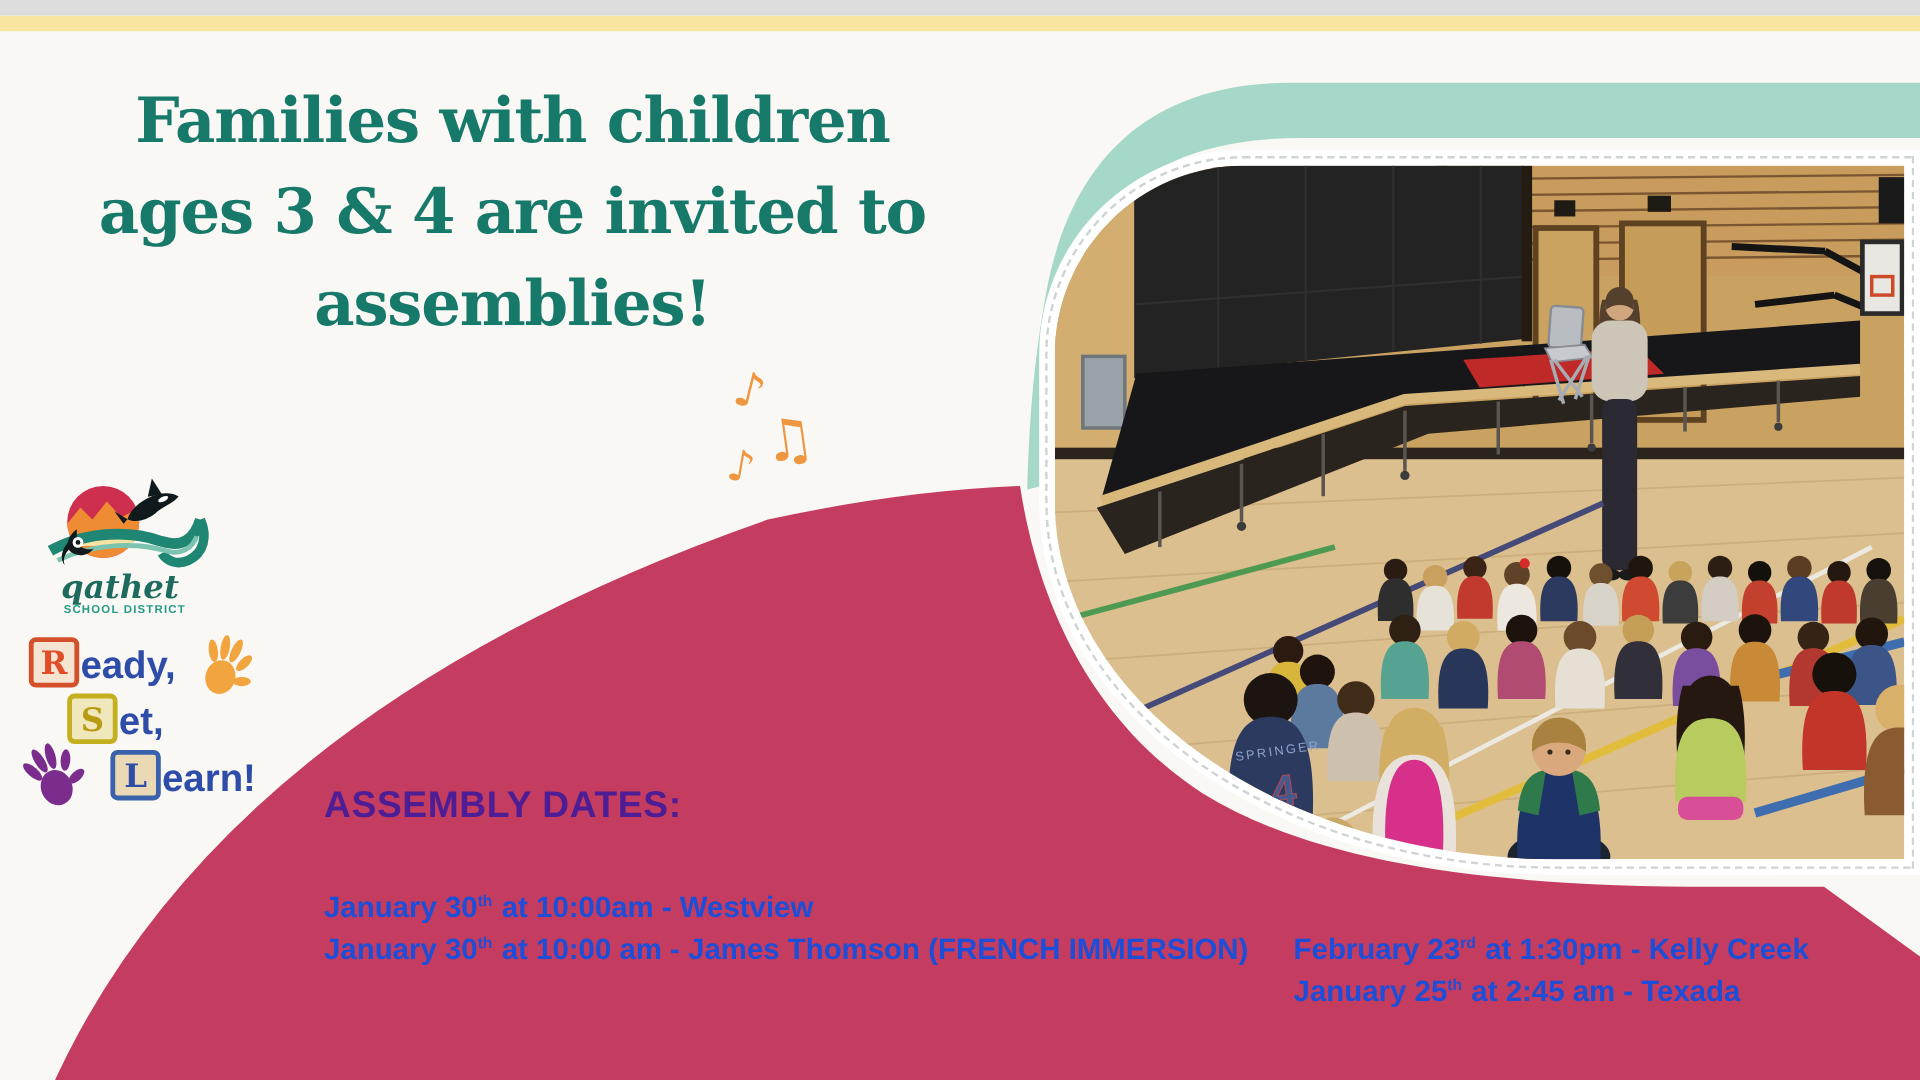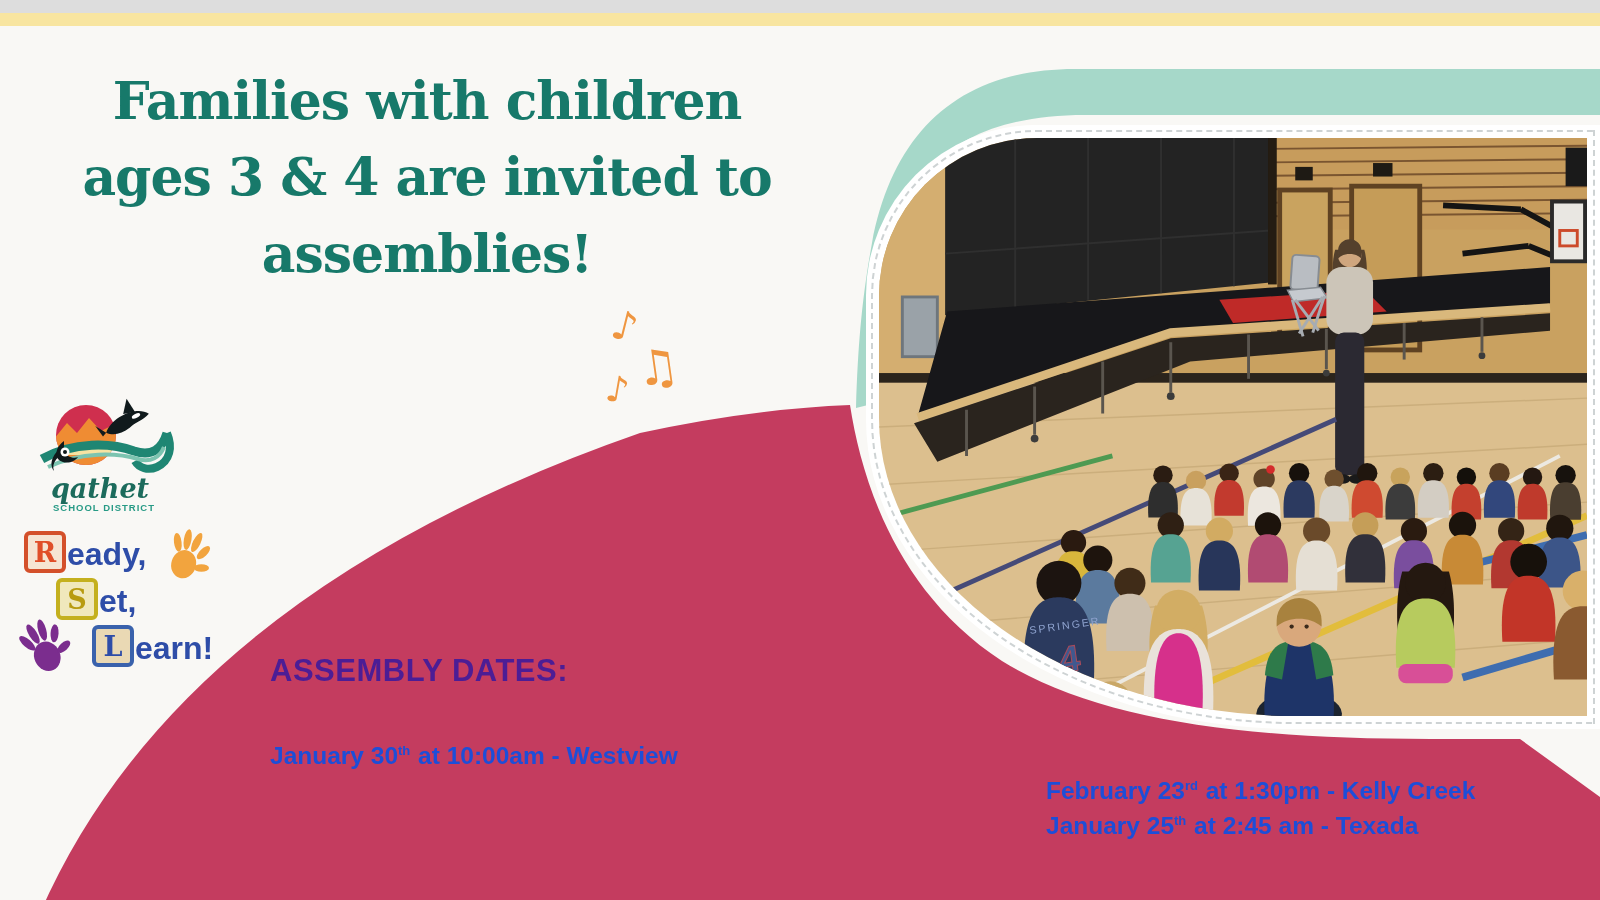--- a/index.html
+++ b/index.html
@@ -27,21 +27,21 @@
   .qathet-logo{position:absolute; left:34px; top:384px; z-index:2;}
   .rsl-logo{position:absolute; left:18px; top:514px; z-index:2;}
 
   
   .assembly-title{
     position:absolute; left:270px; top:640px; z-index:2;
     color:#4c1d95; font-size:31px; font-weight:700; letter-spacing:0.5px;
   }
   .dates-col{position:absolute; z-index:2; color:#1d4ed8; font-size:24.5px; font-weight:700;}
   .dates-left{left:270px; top:720px;}
-  .dates-right{left:1046px; top:755px;}
+  .dates-right{left:1078px; top:755px;}
   .date-row{height:35px; line-height:35px; white-space:nowrap;}
   .date-row sup{font-size:13px; vertical-align:9px; margin-right:1px;}
 
   
   .photo-frame{
     position:absolute; left:866px; top:112px; width:734px; height:604px; z-index:1;
     background:#ffffff; padding:13px; box-sizing:border-box;
     border-radius:170px 0 0 430px / 170px 0 0 310px;
   }
   .photo-frame::before{
@@ -140,20 +140,21 @@
       <rect x="76" y="100" width="38" height="38" rx="4" fill="#ead9b4" stroke="#3a62ac" stroke-width="4"></rect>
       <text x="95" y="129" text-anchor="middle" font-family="DejaVu Serif, serif" font-weight="bold" font-size="27" fill="#2e4da8">L</text>
     </g>
     <text x="117" y="132" font-family="Liberation Sans, sans-serif" font-weight="bold" font-size="32" fill="#2e4da8">earn!</text>
   </svg>
 
   <div class="assembly-title">ASSEMBLY DATES:</div>
 
   <div class="dates-col dates-left">
     <div class="date-row"><span>January 30</span><sup>th</sup><span> at 10:00am - Westview</span></div>
+    <div class="date-row"><span>January 30</span><sup>th</sup><span> at 10:00 am - James Thomson (FRENCH IMMERSION)</span></div>
   </div>
 
   <div class="dates-col dates-right">
     <div class="date-row"><span>February 23</span><sup>rd</sup><span> at 1:30pm - Kelly Creek</span></div>
     <div class="date-row"><span>January 25</span><sup>th</sup><span> at 2:45 am - Texada</span></div>
   </div>
 
   <div class="photo-frame">
     <div class="photo">
       <svg viewBox="0 0 728 600" preserveAspectRatio="none">

